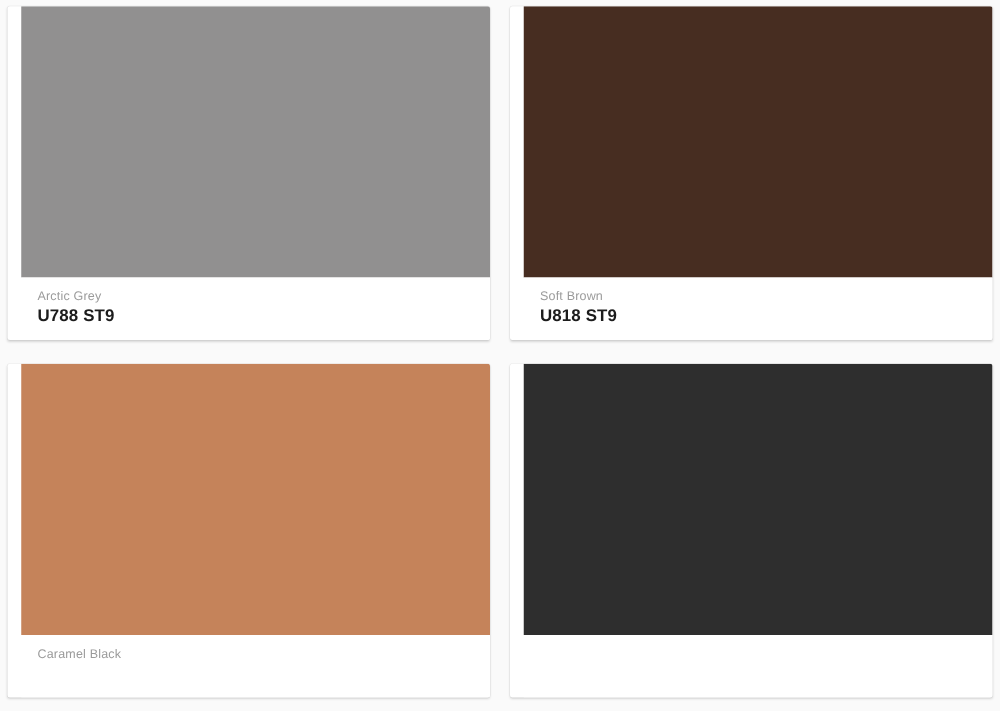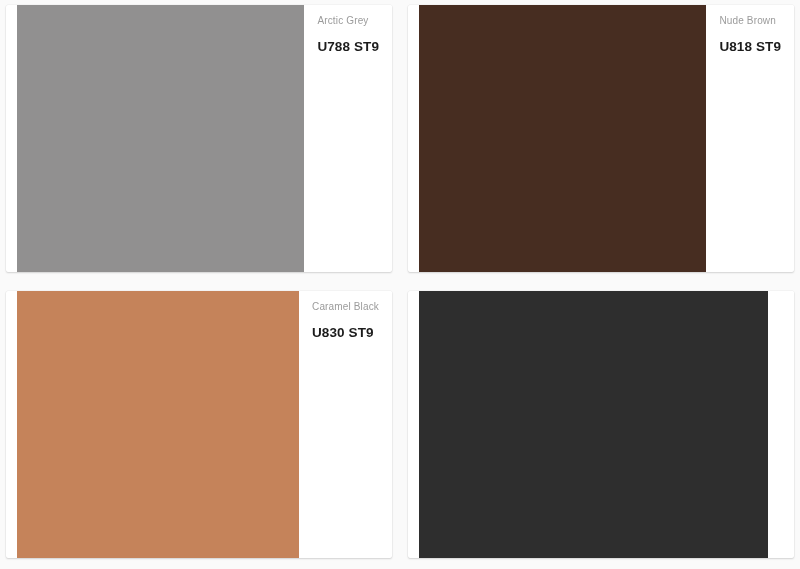--- a/index.html
+++ b/index.html
@@ -23,21 +23,21 @@
     display: grid;
     grid-template-columns: 1fr 1fr;
     grid-template-rows: 267px 267px;
     column-gap: 16px;
     row-gap: 19px;
   }
 
   .swatch-card {
     position: relative;
     display: flex;
-    flex-direction: row;
+    flex-direction: column;
     background: #ffffff;
     border-radius: 2px;
     box-shadow: 0 1px 2px rgba(0, 0, 0, 0.14),
                 0 0 0 0.5px rgba(0, 0, 0, 0.05);
     overflow: hidden;
     padding-left: 11px;
   }
 
   .swatch-color {
     flex: 1 1 auto;
@@ -58,21 +58,21 @@
     font-size: 10px;
     line-height: 13px;
     letter-spacing: 0.15px;
     color: #9b9b9b;
     font-weight: 400;
     white-space: nowrap;
   }
 
   .swatch-code {
     display: block;
-    margin-top: 11px;
+    margin-top: 0;
     font-size: 13.5px;
     line-height: 17px;
     letter-spacing: 0.1px;
     color: #1c1c1c;
     font-weight: 700;
     white-space: nowrap;
   }
 </style>
 </head>
 <body style="background-color: rgb(250, 250, 250);">
@@ -83,30 +83,29 @@
     <div class="swatch-color" style="background-color: rgb(145, 144, 144);"></div>
     <div class="swatch-info">
       <span class="swatch-label">Arctic Grey</span>
       <span class="swatch-code">U788 ST9</span>
     </div>
   </div>
 
   <div class="swatch-card">
     <div class="swatch-color" style="background-color: rgb(71, 45, 33);"></div>
     <div class="swatch-info">
-      <span class="swatch-label">Nude Brown</span>
+      <span class="swatch-label">Soft Brown</span>
       <span class="swatch-code">U818 ST9</span>
     </div>
   </div>
 
   <div class="swatch-card">
     <div class="swatch-color" style="background-color: rgb(197, 131, 90);"></div>
     <div class="swatch-info">
       <span class="swatch-label">Caramel Black</span>
-      <span class="swatch-code">U830 ST9</span>
     </div>
   </div>
 
   <div class="swatch-card">
     <div class="swatch-color" style="background-color: rgb(46, 46, 46);"></div>
     <div class="swatch-info">
     </div>
   </div>
 
 </div>

